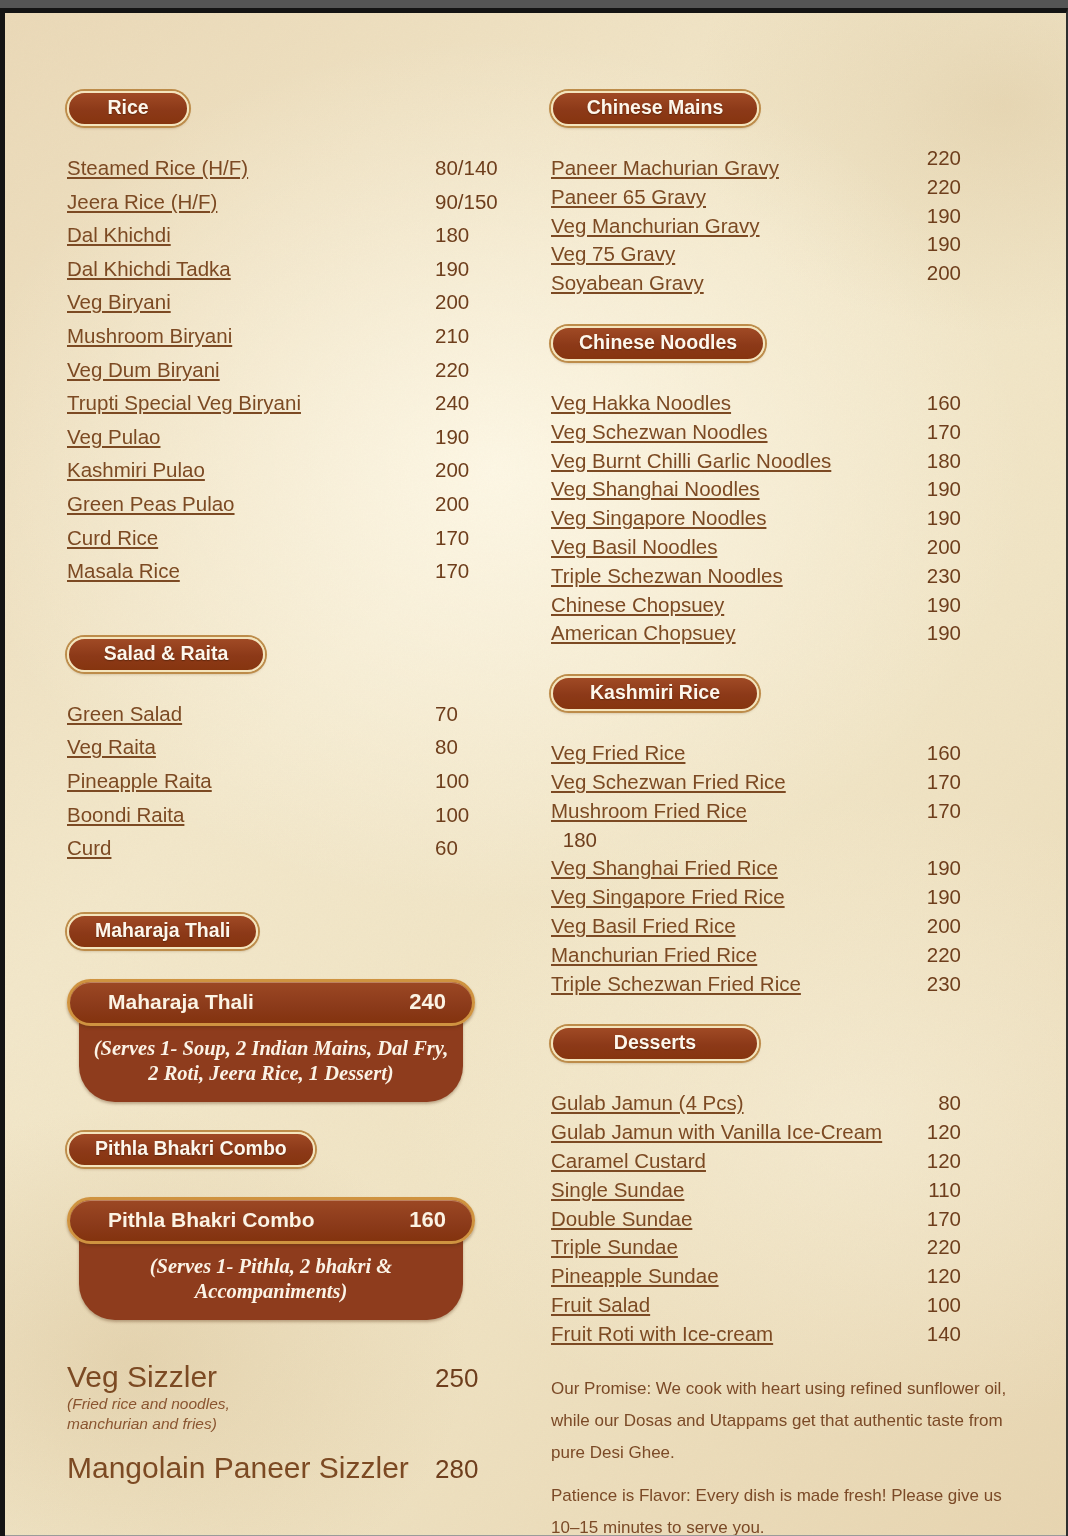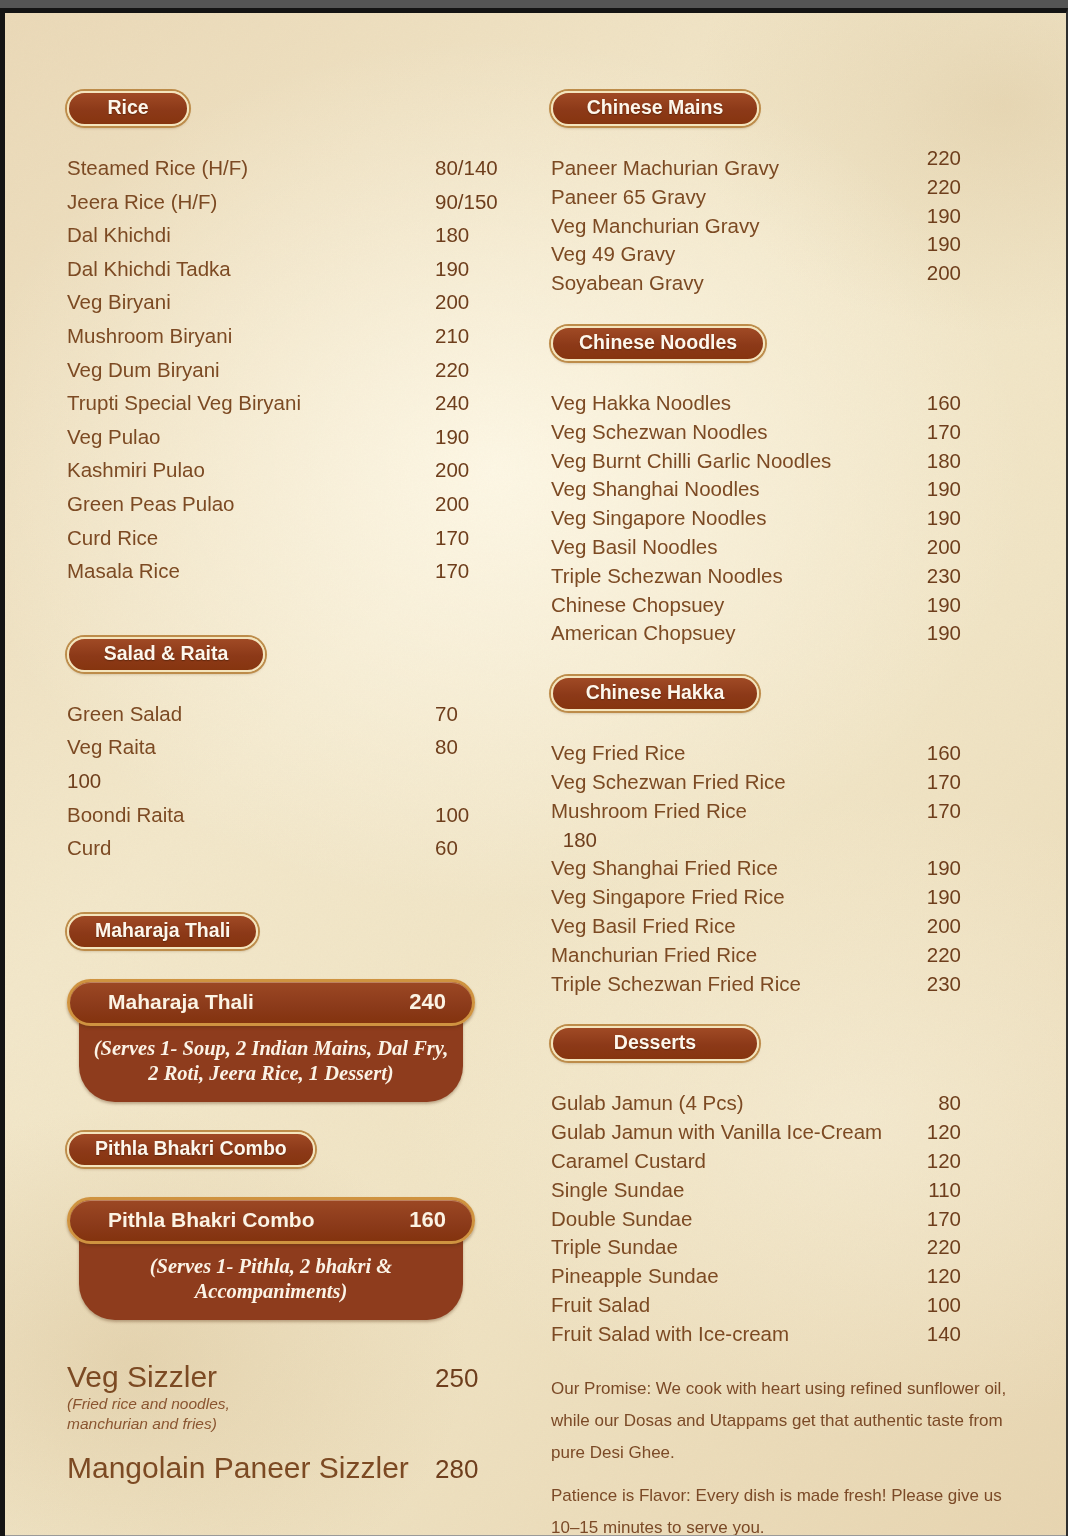--- a/index.html
+++ b/index.html
@@ -58,21 +58,21 @@
   }
   .col-right .pill { min-width:208px; }
   [data-name="section-pill-rice"] { min-width:122px; }
   [data-name="section-pill-salad-raita"] { min-width:198px; }
   [data-name="section-pill-sizzlers"] { min-width:200px; margin-left:30px; margin-bottom:32px; }
 
   
   .row { display:flex; align-items:baseline; }
   .col-left  .sec-list .row { height:33.6px; font-size:20.5px; }
   .col-right .sec-list .row { height:28.8px; font-size:20.5px; width:410px; }
-  .name  { flex:1; color:#7c4a23; white-space:nowrap; }
+  .name  { flex:1; color:#7c4a23; white-space:nowrap;text-decoration:underline; }
   .price { color:#6e3e1c; white-space:nowrap; }
   .col-left  .price { flex:none; width:40px; text-align:left; }
   .col-right .price { flex:none; min-width:46px; text-align:right; }
   [data-name="section-chinese-mains"] .price { position:relative; top:-10px; }
 
   
   .combo-head {
     position:relative; z-index:2;
     display:flex; justify-content:space-between; align-items:center;
     padding:7px 26px 8px 38px;
@@ -168,20 +168,21 @@
             <span class="name" data-name="menu-item-name">Masala Rice</span>
             <span class="price" data-name="menu-item-price">170</span>
           </div></section>
         <section class="section sec-list" data-name="section-salad-raita"><div class="pill" data-name="section-pill-salad-raita"><span class="pill-label" data-name="section-title">Salad &amp; Raita</span></div><div class="row" data-name="menu-item">
             <span class="name" data-name="menu-item-name">Green Salad</span>
             <span class="price" data-name="menu-item-price">70</span>
           </div><div class="row" data-name="menu-item">
             <span class="name" data-name="menu-item-name">Veg Raita</span>
             <span class="price" data-name="menu-item-price">80</span>
           </div><div class="row" data-name="menu-item">
+            <span class="name" data-name="menu-item-name">Pineapple Raita</span>
             <span class="price" data-name="menu-item-price">100</span>
           </div><div class="row" data-name="menu-item">
             <span class="name" data-name="menu-item-name">Boondi Raita</span>
             <span class="price" data-name="menu-item-price">100</span>
           </div><div class="row" data-name="menu-item">
             <span class="name" data-name="menu-item-name">Curd</span>
             <span class="price" data-name="menu-item-price">60</span>
           </div></section>
         <section class="section sec-combo" data-name="section-maharaja-thali"><div class="pill" data-name="section-pill-maharaja-thali"><span class="pill-label" data-name="section-title">Maharaja Thali</span></div><div class="combo-head" data-name="combo-header">
             <span class="combo-title" data-name="combo-name">Maharaja Thali</span>
@@ -216,21 +217,21 @@
     <section class="section sec-list" data-name="section-chinese-mains"><div class="pill" data-name="section-pill-chinese-mains"><span class="pill-label" data-name="section-title">Chinese Mains</span></div><div class="row" data-name="menu-item">
             <span class="name" data-name="menu-item-name">Paneer Machurian Gravy</span>
             <span class="price" data-name="menu-item-price">220</span>
           </div><div class="row" data-name="menu-item">
             <span class="name" data-name="menu-item-name">Paneer 65 Gravy</span>
             <span class="price" data-name="menu-item-price">220</span>
           </div><div class="row" data-name="menu-item">
             <span class="name" data-name="menu-item-name">Veg Manchurian Gravy</span>
             <span class="price" data-name="menu-item-price">190</span>
           </div><div class="row" data-name="menu-item">
-            <span class="name" data-name="menu-item-name">Veg 49 Gravy</span>
+            <span class="name" data-name="menu-item-name">Veg 75 Gravy</span>
             <span class="price" data-name="menu-item-price">190</span>
           </div><div class="row" data-name="menu-item">
             <span class="name" data-name="menu-item-name">Soyabean Gravy</span>
             <span class="price" data-name="menu-item-price">200</span>
           </div></section>
         <section class="section sec-list" data-name="section-chinese-noodles"><div class="pill" data-name="section-pill-chinese-noodles"><span class="pill-label" data-name="section-title">Chinese Noodles</span></div><div class="row" data-name="menu-item">
             <span class="name" data-name="menu-item-name">Veg Hakka Noodles</span>
             <span class="price" data-name="menu-item-price">160</span>
           </div><div class="row" data-name="menu-item">
             <span class="name" data-name="menu-item-name">Veg Schezwan Noodles</span>
@@ -250,21 +251,21 @@
           </div><div class="row" data-name="menu-item">
             <span class="name" data-name="menu-item-name">Triple Schezwan Noodles</span>
             <span class="price" data-name="menu-item-price">230</span>
           </div><div class="row" data-name="menu-item">
             <span class="name" data-name="menu-item-name">Chinese Chopsuey</span>
             <span class="price" data-name="menu-item-price">190</span>
           </div><div class="row" data-name="menu-item">
             <span class="name" data-name="menu-item-name">American Chopsuey</span>
             <span class="price" data-name="menu-item-price">190</span>
           </div></section>
-        <section class="section sec-list" data-name="section-chinese-rice"><div class="pill" data-name="section-pill-chinese-rice"><span class="pill-label" data-name="section-title">Chinese Hakka</span></div><div class="row" data-name="menu-item">
+        <section class="section sec-list" data-name="section-chinese-rice"><div class="pill" data-name="section-pill-chinese-rice"><span class="pill-label" data-name="section-title">Kashmiri Rice</span></div><div class="row" data-name="menu-item">
             <span class="name" data-name="menu-item-name">Veg Fried Rice</span>
             <span class="price" data-name="menu-item-price">160</span>
           </div><div class="row" data-name="menu-item">
             <span class="name" data-name="menu-item-name">Veg Schezwan Fried Rice</span>
             <span class="price" data-name="menu-item-price">170</span>
           </div><div class="row" data-name="menu-item">
             <span class="name" data-name="menu-item-name">Mushroom Fried Rice</span>
             <span class="price" data-name="menu-item-price">170</span>
           </div><div class="row" data-name="menu-item">
             <span class="price" data-name="menu-item-price">180</span>
@@ -302,21 +303,21 @@
           </div><div class="row" data-name="menu-item">
             <span class="name" data-name="menu-item-name">Triple Sundae</span>
             <span class="price" data-name="menu-item-price">220</span>
           </div><div class="row" data-name="menu-item">
             <span class="name" data-name="menu-item-name">Pineapple Sundae</span>
             <span class="price" data-name="menu-item-price">120</span>
           </div><div class="row" data-name="menu-item">
             <span class="name" data-name="menu-item-name">Fruit Salad</span>
             <span class="price" data-name="menu-item-price">100</span>
           </div><div class="row" data-name="menu-item">
-            <span class="name" data-name="menu-item-name">Fruit Salad with Ice-cream</span>
+            <span class="name" data-name="menu-item-name">Fruit Roti with Ice-cream</span>
             <span class="price" data-name="menu-item-price">140</span>
           </div></section>
         <section class="section sec-paragraphs" data-name="section-notes">
           <p class="note-para" data-name="info-paragraph">Our Promise: We cook with heart using refined sunflower oil, while our Dosas and Utappams get that authentic taste from pure Desi Ghee.</p>
           <p class="note-para" data-name="info-paragraph">Patience is Flavor: Every dish is made fresh! Please give us 10–15 minutes to serve you.</p>
           <p class="note-para" data-name="info-paragraph">Note: Please double-check your selection,
 as orders are final once they reach our kitchen.</p>
         </section>
       </div>
   </div>

